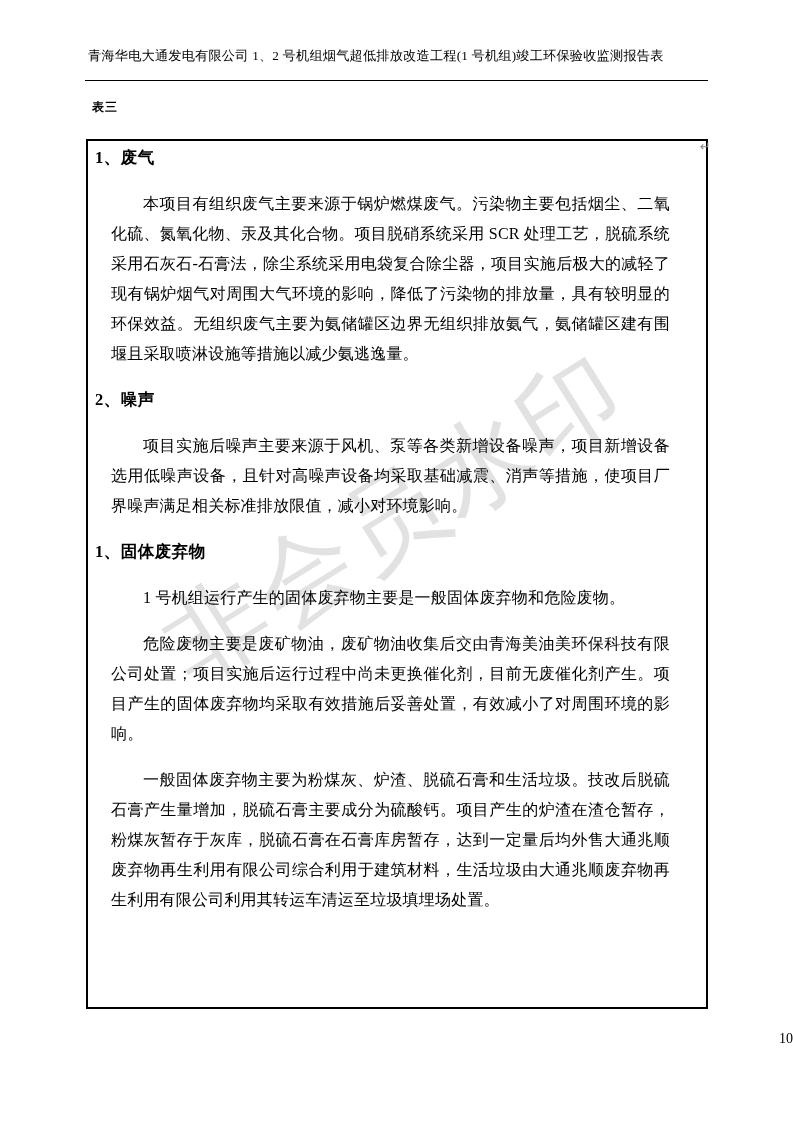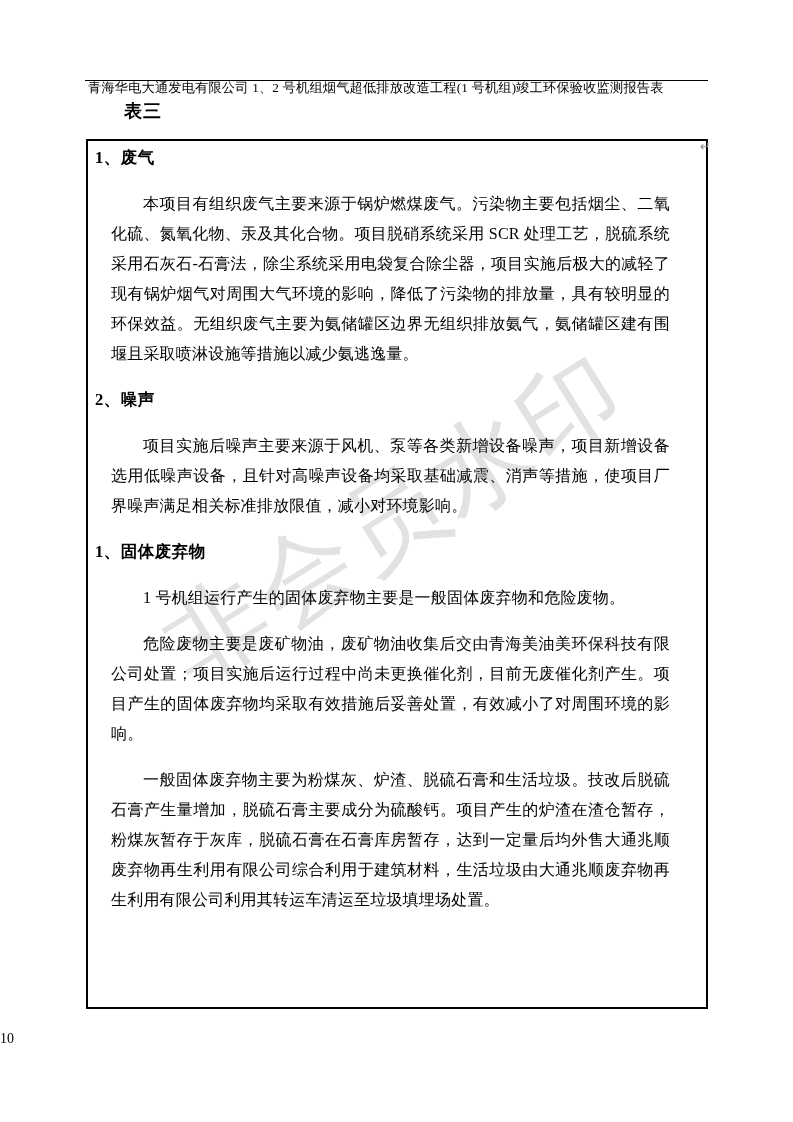--- a/index.html
+++ b/index.html
@@ -35,41 +35,39 @@
   .doc-header {
     position: absolute;
     left: 88px;
     top: 47px;
     width: 622px;
     font-size: 13.2px;
     line-height: 18px;
     letter-spacing: 0.2px;
     white-space: nowrap;
     z-index: 2;
-    margin-top: 32px;
   }
   .header-rule {
     position: absolute;
     left: 85px;
     top: 80px;
     width: 623px;
     height: 0;
     border-top: 1.6px solid #000;
     z-index: 2;
   }
 
   .table-label {
     position: absolute;
     left: 92px;
     top: 99px;
-    font-size: 18px;
+    font-size: 12px;
     font-weight: bold;
     letter-spacing: 1px;
     z-index: 2;
-    margin-left: 32px;
   }
 
   .content-box {
     position: absolute;
     left: 86px;
     top: 139px;
     width: 622px;
     height: 870px;
     border: 2px solid #000;
     box-sizing: border-box;
@@ -102,21 +100,21 @@
     color: #8a8a8a;
     z-index: 3;
     font-family: "DejaVu Sans", sans-serif;
   }
 
   .page-number {
     position: absolute;
     left: 0;
     right: 0;
     top: 1031px;
-    text-align: left;
+    text-align: right;
     font-size: 14px;
     z-index: 2;
   }
 </style>
 </head>
 <body>
 
 <div class="watermark">非会员水印</div>
 
 <div class="doc-header">青海华电大通发电有限公司 1、2 号机组烟气超低排放改造工程(1 号机组)竣工环保验收监测报告表</div>

